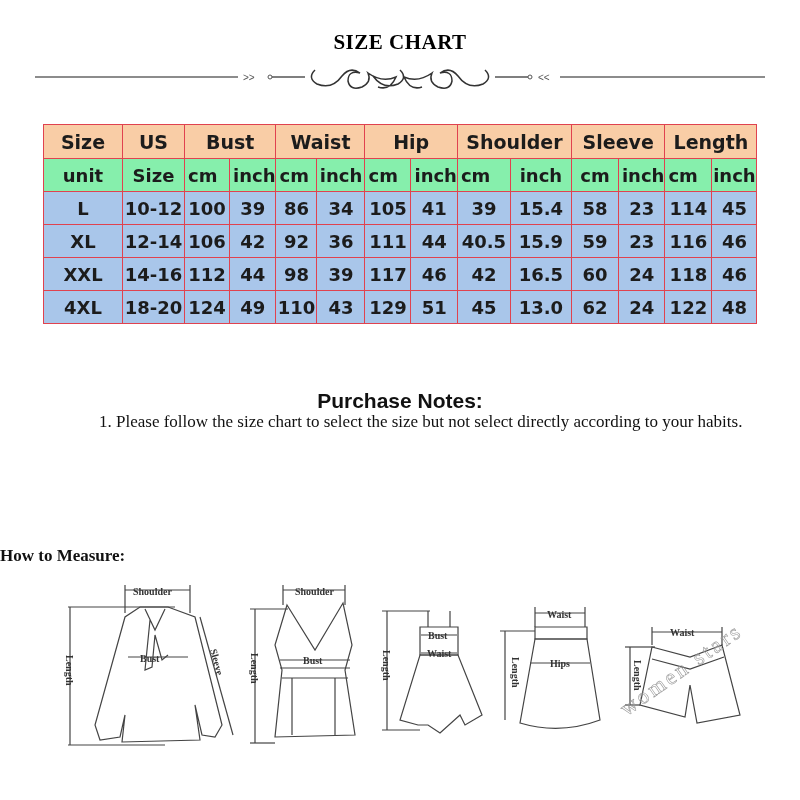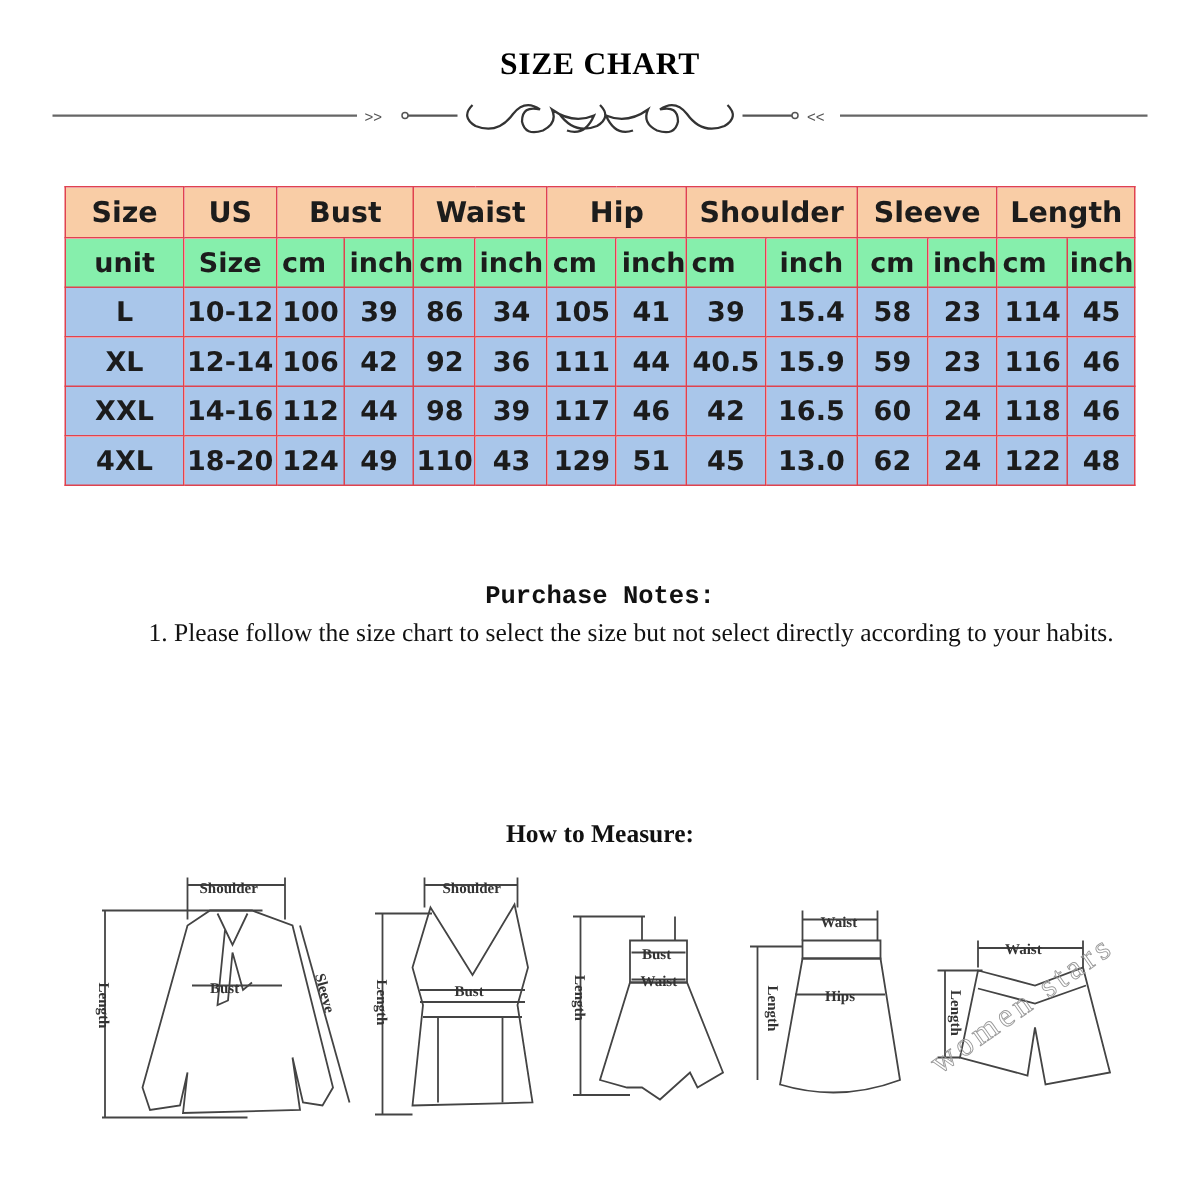--- a/index.html
+++ b/index.html
@@ -12,25 +12,25 @@
 
   table.size-chart { position: absolute; top: 124px; left: 43px; border-collapse: collapse; table-layout: fixed; padding-left: 12px; }
   table.size-chart td { border: 1.5px solid #e0424f; padding: 0; text-align: center; vertical-align: middle;
            font-family: "DejaVu Sans", sans-serif; font-weight: bold; color: #1c1c1c; overflow: hidden; white-space: nowrap; }
   table.size-chart tr.hdr td { background: #f9cda6; font-size: 19px; height: 33px; }
   table.size-chart tr.unit td { background: #86efac; font-size: 18px; height: 32px; }
   table.size-chart tr.data td { background: #a9c6ea; font-size: 18px; height: 32px; }
   table.size-chart td.left { text-align: left; padding-left: 3px; }
 
   .notes-title { position: absolute; top: 389px; left: 0; width: 800px; text-align: center;
-           font-family: Liberation Mono, monospace; font-weight: bold; font-size: 17px; }
+           font-family: Liberation Sans, sans-serif; font-weight: bold; font-size: 21px; }
   .notes { position: absolute; top: 410px; left: 55px; width: 720px; font-family: "Liberation Serif", serif; font-size: 17px; line-height: 24.5px; color: #111; margin-left: 44px; }
   .notes p { margin: 0; }
   .notes b { font-weight: bold; }
-  .measure-title { position: absolute; top: 546px; left: 0; width: 800px; text-align: center;
+  .measure-title { position: absolute; top: 546px; left: 0; width: 800px; text-align: left;
            font-family: "Liberation Serif", serif; font-weight: bold; font-size: 17px; }
 
   .diagrams { position: absolute; top: 575px; left: 0; width: 800px; height: 200px; }
   .diagrams svg text { font-family: "Liberation Serif", serif; font-weight: bold; font-size: 10px; fill: #333; }
   .watermark { position: absolute; left: 615px; top: 700px; transform: rotate(-35deg); transform-origin: left top;
            font-family: "Liberation Serif", serif; font-size: 22px; color: transparent; -webkit-text-stroke: 0.6px #999; letter-spacing: 3px; white-space: nowrap; }
 </style>
 </head>
 <body>
 

